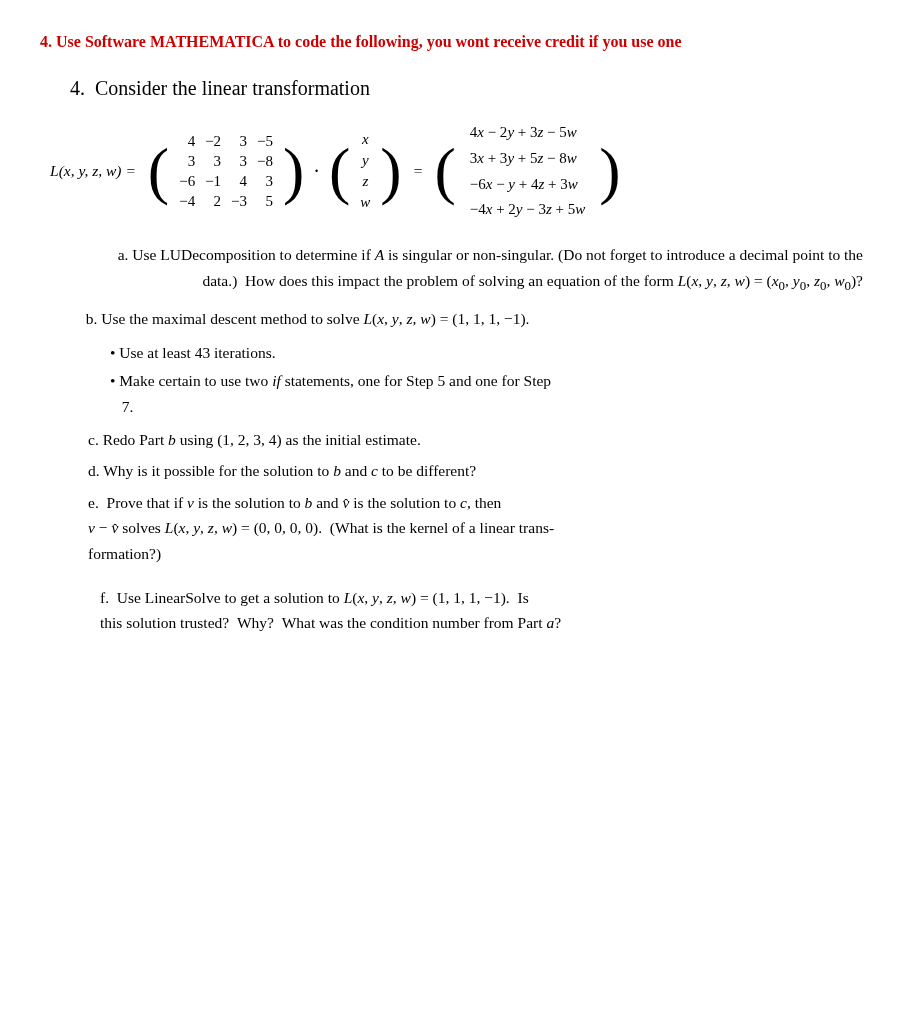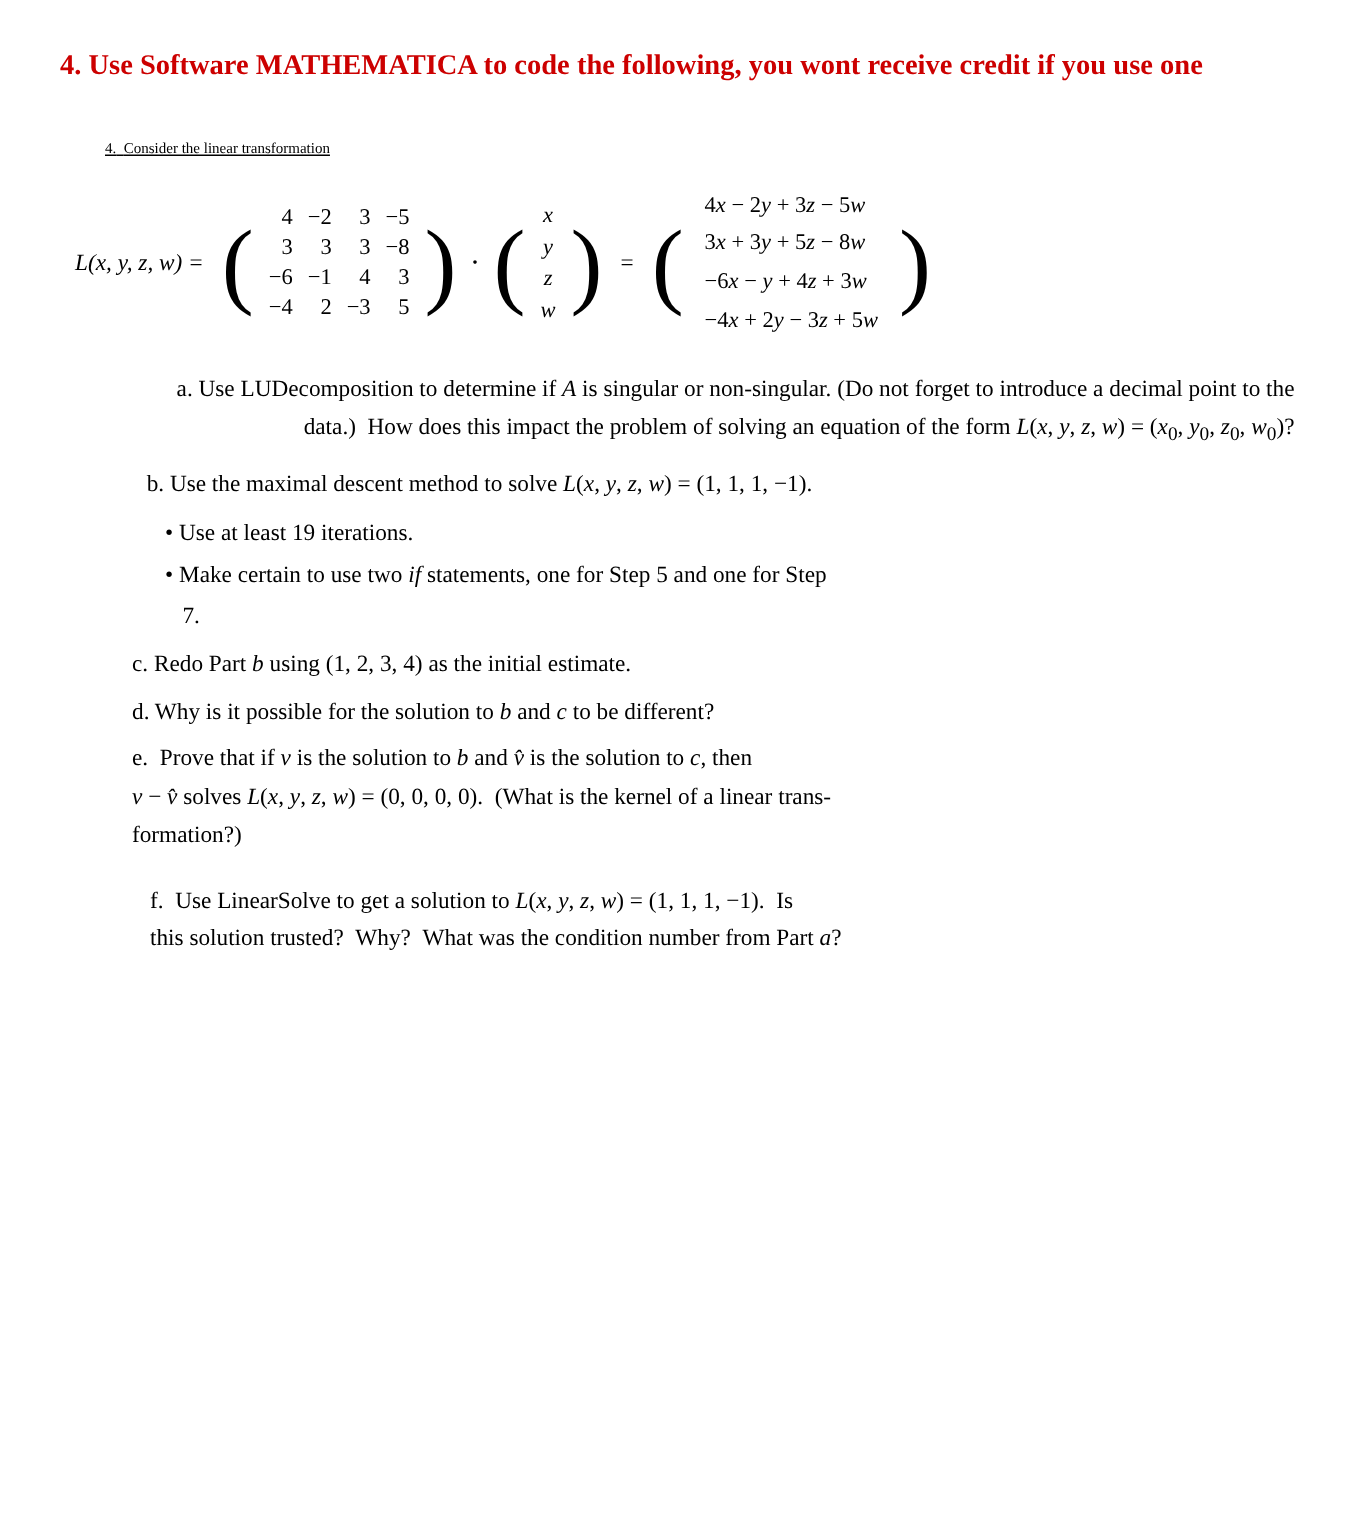--- a/index.html
+++ b/index.html
@@ -8,29 +8,28 @@
       font-family: "Times New Roman", Times, serif;
       font-size: 16px;
       color: #000;
       width: 903px;
       min-height: 1024px;
       padding: 30px 40px;
     }
     .header {
       color: #c00;
       font-weight: bold;
-      font-size: 19px;
-      margin-bottom: 36px;
+      font-size: 16px;
+      margin-bottom: 24px;
       line-height: 1.45;
     }
     .problem-number {
-      font-size: 10px;
+      font-size: 20px;
       margin-bottom: 0;
       margin-left: 30px;
-      text-decoration: underline;
     }
     .matrix-equation {
       display: flex;
       align-items: center;
       justify-content: flex-start;
       margin: 18px 0 18px 10px;
       font-size: 15.5px;
       gap: 6px;
     }
     .lxy {
@@ -68,21 +67,21 @@
       align-self: center;
     }
     .text-block {
       margin-left: 30px;
       font-size: 15.5px;
       line-height: 1.65;
       margin-bottom: 10px;
       text-align: right;
     }
     .part-label {
-      margin-left: 50px;
+      margin-left: 38px;
       font-size: 15.5px;
       line-height: 1.65;
       margin-bottom: 8px;
     }
     .bullet-list {
       margin: 6px 0 6px 70px;
       list-style: none;
       font-size: 15.5px;
       line-height: 1.7;
     }
@@ -176,21 +175,21 @@
   (Do not forget to introduce a decimal point to the data.)&nbsp; How does this
   impact the problem of solving an equation of the form <em>L</em>(<em>x</em>, <em>y</em>, <em>z</em>, <em>w</em>) =
   (<em>x</em><sub>0</sub>, <em>y</em><sub>0</sub>, <em>z</em><sub>0</sub>, <em>w</em><sub>0</sub>)?
 </div>
 
 <div class="part-label">
   &nbsp;&nbsp;b. Use the maximal descent method to solve <em>L</em>(<em>x</em>, <em>y</em>, <em>z</em>, <em>w</em>) = (1, 1, 1, −1).
 </div>
 
 <ul class="bullet-list">
-  <li>Use at least 19 iterations.</li>
+  <li>Use at least 43 iterations.</li>
   <li>Make certain to use two <em>if</em> statements, one for Step 5 and one for Step<br>&nbsp;&nbsp;&nbsp;7.</li>
 </ul>
 
 <div class="part-c">
   c. Redo Part <em>b</em> using (1, 2, 3, 4) as the initial estimate.
 </div>
 
 <div class="part-d">
   d. Why is it possible for the solution to <em>b</em> and <em>c</em> to be different?
 </div>

